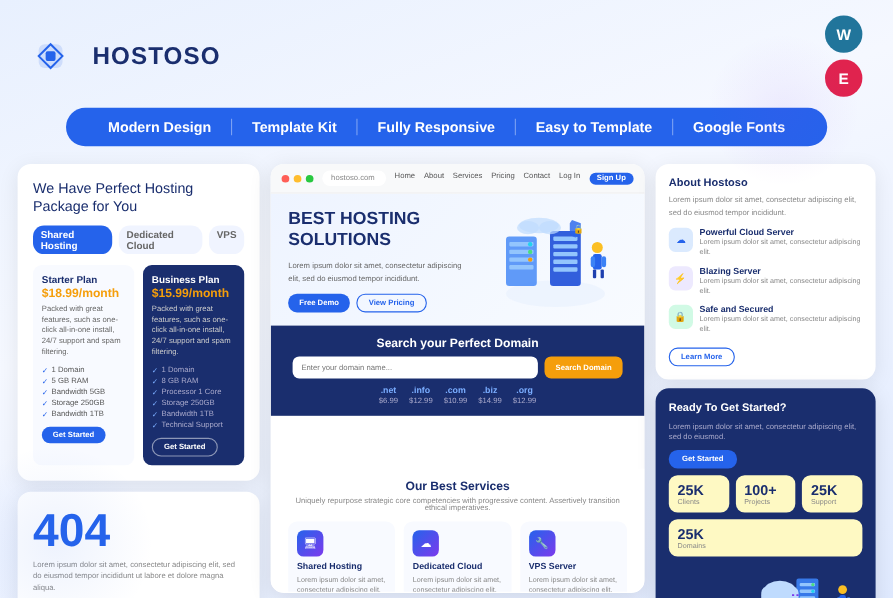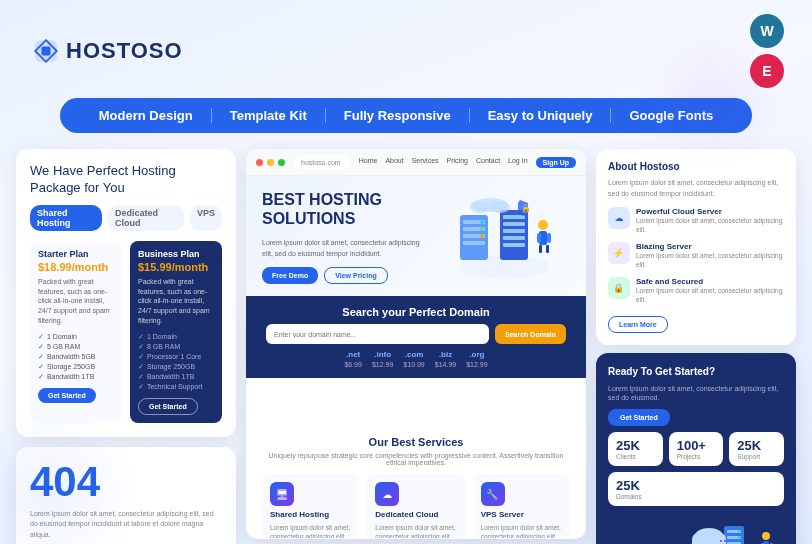--- a/index.html
+++ b/index.html
@@ -24,21 +24,21 @@
       display: flex;
       align-items: center;
       justify-content: space-between;
       padding: 14px 28px 10px 28px;
       background: transparent;
     }
 
     .logo-area {
       display: flex;
       align-items: center;
-      gap: 2px;
+      gap: 20px;
       text-align: center;
     }
 
     .logo-icon {
       width: 36px;
       height: 36px;
     }
 
     .logo-text {
       font-size: 22px;
@@ -659,21 +659,21 @@
     }
 
     
     .stats-row {
       display: flex;
       gap: 6px;
       flex-wrap: wrap;
     }
 
     .stat-box {
-      background: #ffffff;
+      background: #fef9c3;
       border-radius: 8px;
       padding: 6px 8px;
       flex: 1;
       min-width: 44px;
     }
 
     .stat-num {
       font-size: 13px;
       font-weight: 800;
       color: #1a2e6e;
@@ -729,21 +729,21 @@
     <div class="right-icons">
       <div class="wp-icon">W</div>
       <div class="elem-icon">E</div>
     </div>
   </div>
 
   <div class="feature-bar">
     <div class="feature-item">Modern Design</div>
     <div class="feature-item">Template Kit</div>
     <div class="feature-item">Fully Responsive</div>
-    <div class="feature-item">Easy to Uniquely</div>
+    <div class="feature-item">Easy to Template</div>
     <div class="feature-item">Google Fonts</div>
   </div>
 
   <div class="content-area">
 
     <div class="left-panel">
 
       <div class="hosting-card">
         <div class="hosting-card-title">We Have Perfect Hosting Package for You</div>
         <div class="plan-tabs">

